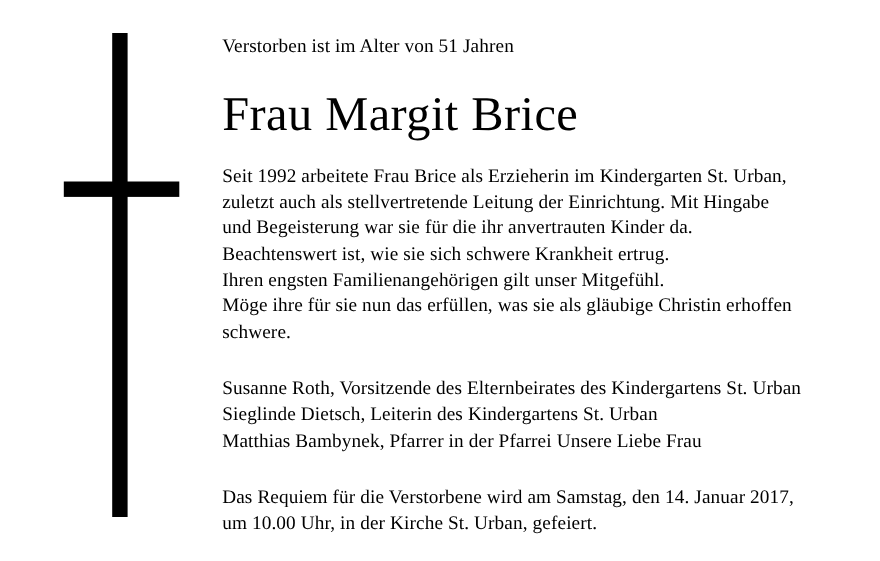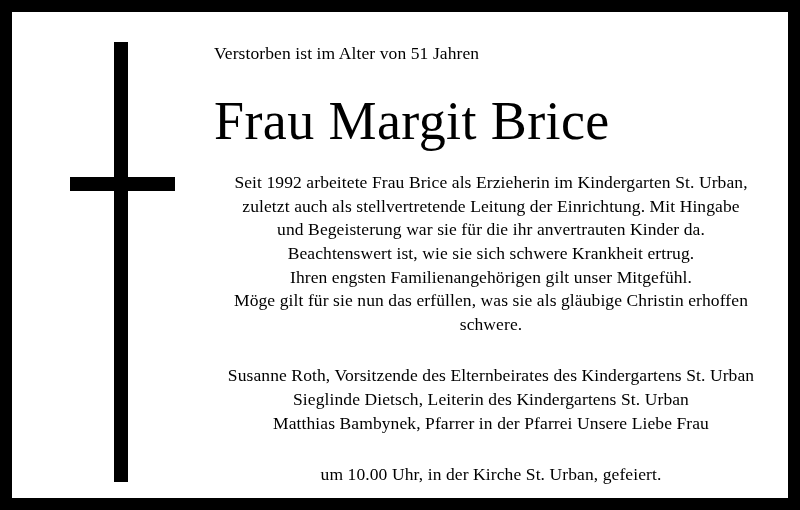--- a/index.html
+++ b/index.html
@@ -13,21 +13,21 @@
     font-family: "Liberation Serif", serif;
     color: #000000;
     overflow: hidden;
   }
   #obituary {
     position: relative;
     width: 800px;
     height: 510px;
     box-sizing: border-box;
     background: #000000;
-    padding: 12px;
+    padding: 0;
   }
   #inner {
     position: relative;
     width: 100%;
     height: 100%;
     background: #ffffff;
     box-sizing: border-box;
   }
   
   #cross {
@@ -59,30 +59,29 @@
     left: 202px;
     top: 30px;
     right: 20px;
   }
   .small-line {
     font-size: 17.5px;
     line-height: 1.35;
     letter-spacing: 0.1px;
   }
   #deceased-name {
-    font-size: 54px;
+    font-size: 44px;
     line-height: 1.1;
     margin-top: 26px;
     margin-bottom: 8px;
     letter-spacing: 0.4px;
     white-space: nowrap;
   }
   .para {
     margin-top: 18px;
-    text-align: center;
   }
   .para .small-line {
     display: block;
   }
   #tribute-block { margin-top: 20px; }
   #signatories-block { margin-top: 28px; }
   #requiem-block { margin-top: 28px; }
 </style>
 </head>
 <body>
@@ -100,29 +99,30 @@
       <div class="small-line">Verstorben ist im Alter von 51 Jahren</div>
 
       <div id="deceased-name">Frau Margit Brice</div>
 
       <div id="tribute-block" class="para">
         <span class="small-line">Seit 1992 arbeitete Frau Brice als Erzieherin im Kindergarten St. Urban,</span>
         <span class="small-line">zuletzt auch als stellvertretende Leitung der Einrichtung. Mit Hingabe</span>
         <span class="small-line">und Begeisterung war sie für die ihr anvertrauten Kinder da.</span>
         <span class="small-line">Beachtenswert ist, wie sie sich schwere Krankheit ertrug.</span>
         <span class="small-line">Ihren engsten Familienangehörigen gilt unser Mitgefühl.</span>
-        <span class="small-line">Möge gilt für sie nun das erfüllen, was sie als gläubige Christin erhoffen</span>
+        <span class="small-line">Möge ihre für sie nun das erfüllen, was sie als gläubige Christin erhoffen</span>
         <span class="small-line">schwere.</span>
       </div>
 
       <div id="signatories-block" class="para">
         <span class="small-line">Susanne Roth, Vorsitzende des Elternbeirates des Kindergartens St. Urban</span>
         <span class="small-line">Sieglinde Dietsch, Leiterin des Kindergartens St. Urban</span>
         <span class="small-line">Matthias Bambynek, Pfarrer in der Pfarrei Unsere Liebe Frau</span>
       </div>
 
       <div id="requiem-block" class="para">
+        <span class="small-line">Das Requiem für die Verstorbene wird am Samstag, den 14. Januar 2017,</span>
         <span class="small-line">um 10.00 Uhr, in der Kirche St. Urban, gefeiert.</span>
       </div>
 
     </div>
   </div>
 </div>
 
 </body></html>

